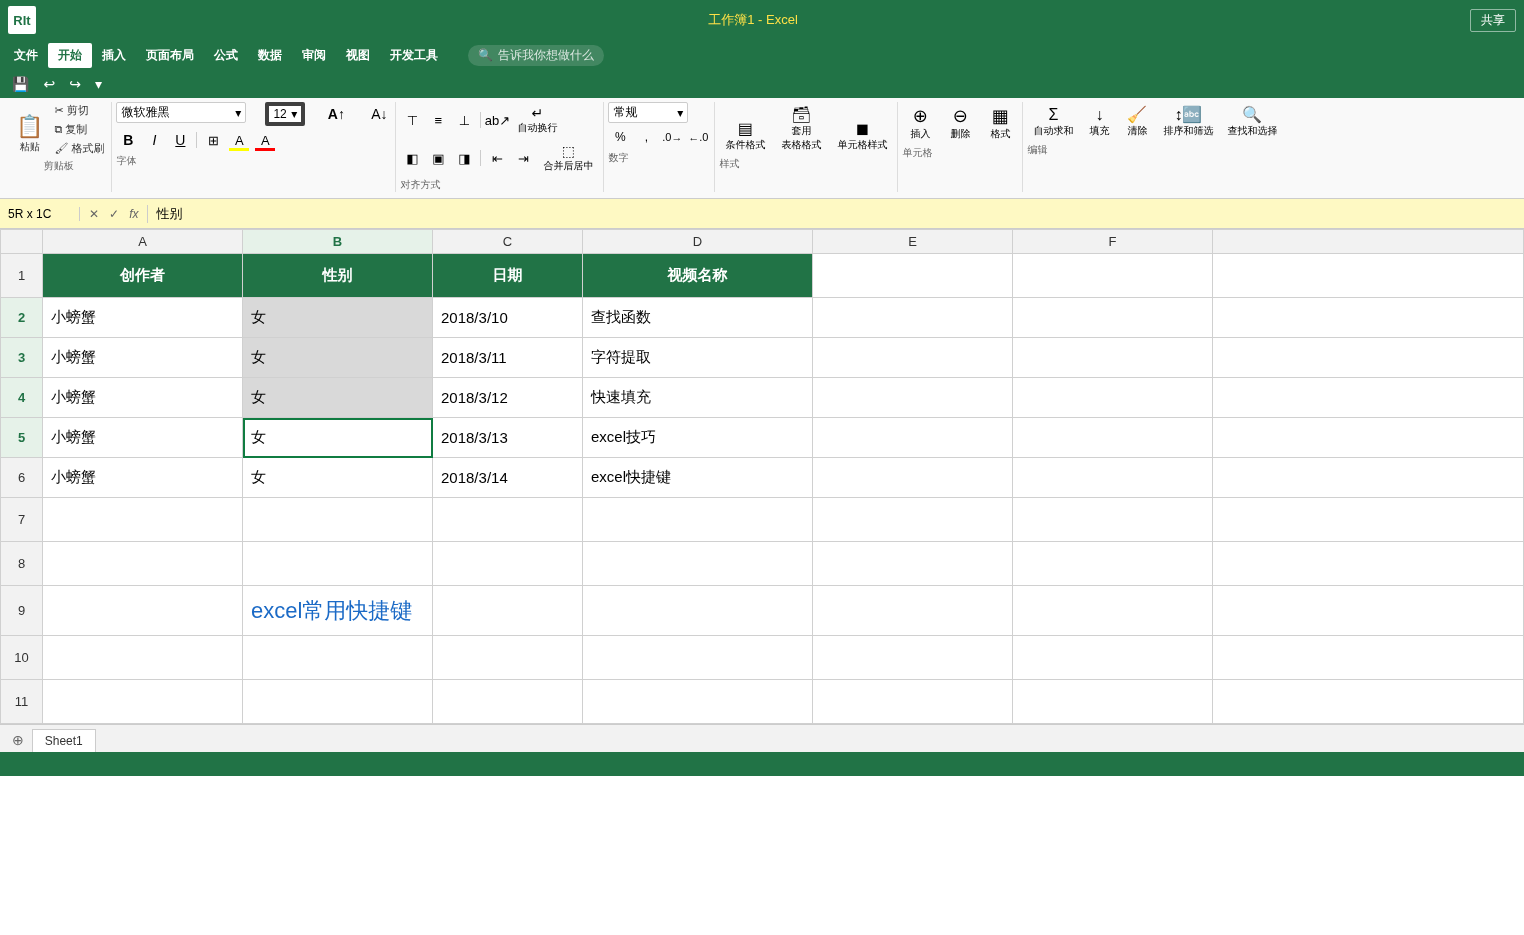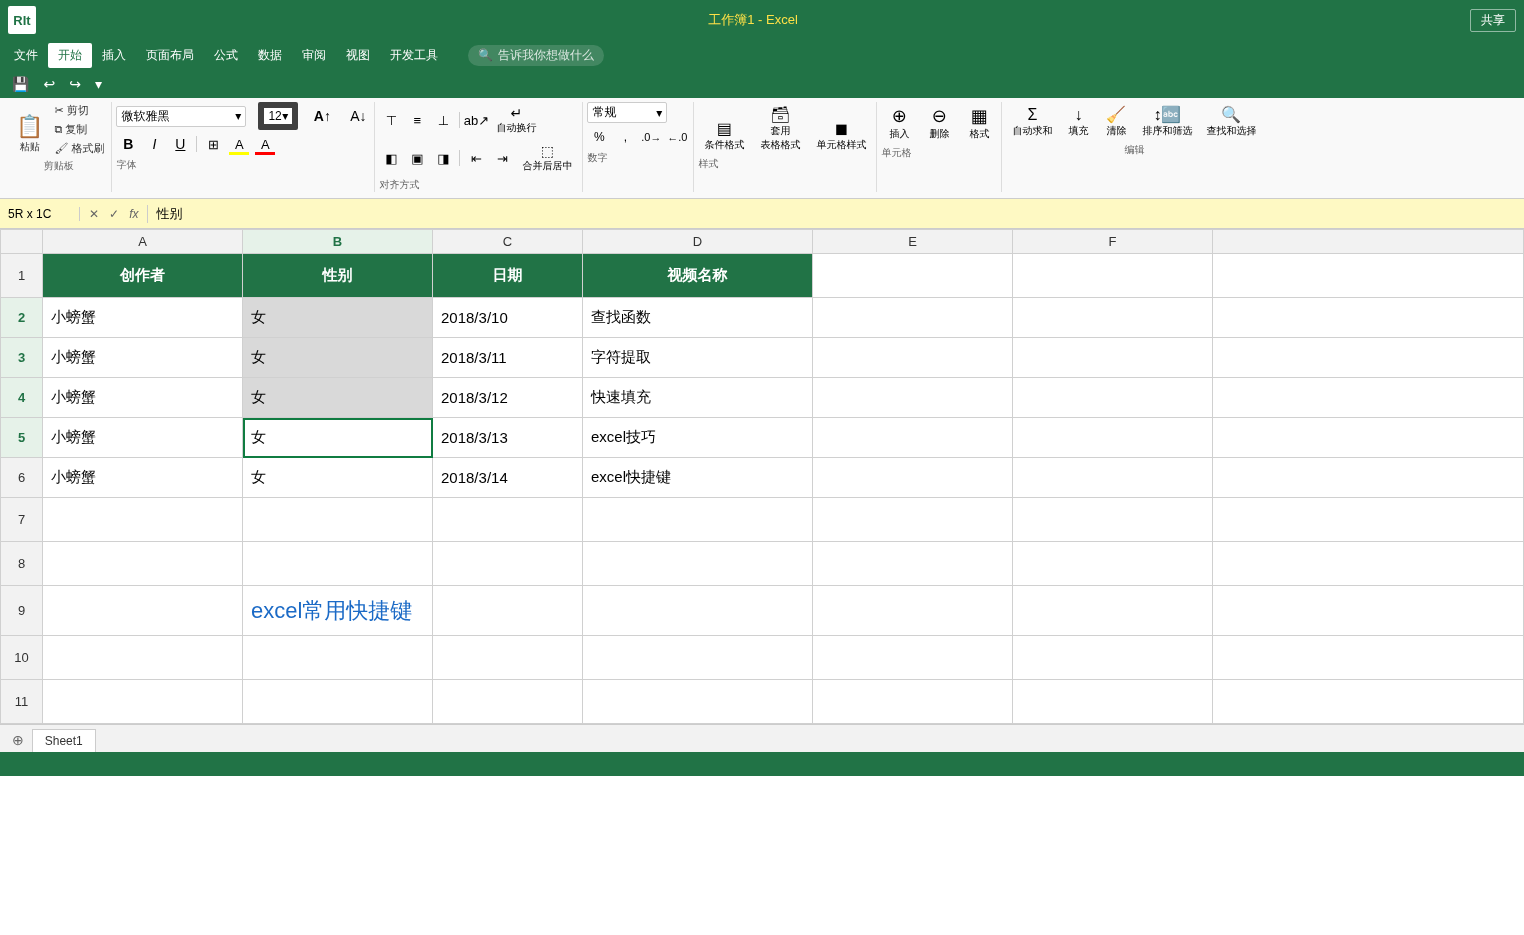--- a/index.html
+++ b/index.html
@@ -51,20 +51,21 @@
       display: flex;
       align-items: center;
       padding: 0 4px;
     }
     .menu-item {
       color: white;
       font-size: 12px;
       padding: 4px 10px;
       cursor: pointer;
       border-radius: 2px;
+      font-weight: bold;
     }
     .menu-item.active { background: white; color: #217346; }
     .menu-search {
       margin-left: 20px;
       display: flex;
       align-items: center;
       background: rgba(255,255,255,0.15);
       border-radius: 12px;
       padding: 2px 10px;
       gap: 5px;
@@ -333,26 +334,26 @@
           <div class="ribbon-small-btn">
             <span>🖌</span>
             <span>格式刷</span>
           </div>
         </div>
       </div>
       <div style="font-size:10px;color:#666;margin-top:2px;">剪贴板</div>
     </div>
 
     <div style="display:flex;flex-direction:column;padding:0 4px;border-right:1px solid #ddd;">
-      <div style="display:flex;align-items:center;gap:12px;margin-bottom:2px;">
+      <div style="display:flex;align-items:flex-start;gap:19px;margin-bottom:2px;">
         <div style="display:flex;align-items:center;border:1px solid #ccc;border-radius:2px;padding:1px 4px;font-size:12px;width:130px;background:white;justify-content:space-between;">
           <span>微软雅黑</span>
             <span>▾</span>
         </div>
-        <div style="display:flex;align-items:center;border:6px solid #404040;border-radius:2px;padding:1px 4px;font-size:12px;width:40px;background:white;justify-content:space-between;">
+        <div style="display:flex;align-items:center;border:4px solid #404040;border-radius:2px;padding:1px 4px;font-size:12px;width:40px;background:white;justify-content:space-between;">
           <span>12</span>
             <span>▾</span>
         </div>
         <div class="icon-btn" style="font-size:14px;font-weight:bold;">A↑</div>
         <div class="icon-btn" style="font-size:14px;">A↓</div>
       </div>
       <div style="display:flex;align-items:center;gap:2px;">
         <div class="icon-btn" style="font-weight:bold;font-size:14px;">B</div>
         <div class="icon-btn" style="font-style:italic;font-size:14px;">I</div>
         <div class="icon-btn" style="text-decoration:underline;font-size:14px;">U</div>
@@ -466,21 +467,21 @@
         </div>
         <div class="large-btn">
           <span style="font-size:16px;">↕🔤</span>
           <span style="font-size:10px;">排序和筛选</span>
         </div>
         <div class="large-btn">
           <span style="font-size:16px;">🔍</span>
           <span style="font-size:10px;">查找和选择</span>
         </div>
       </div>
-      <div style="font-size:10px;color:#666;margin-top:2px;text-align:center;">编辑</div>
+      <div style="font-size:10px;color:#666;margin-top:2px;">编辑</div>
     </div>
   </div>
 </div>
 
 <div class="formula-bar">
   <div class="cell-ref">5R x 1C</div>
   <div class="formula-btns">
     <span class="formula-btn">✕</span>
     <span class="formula-btn">✓</span>
     <span class="formula-btn" style="font-style:italic;">fx</span>

